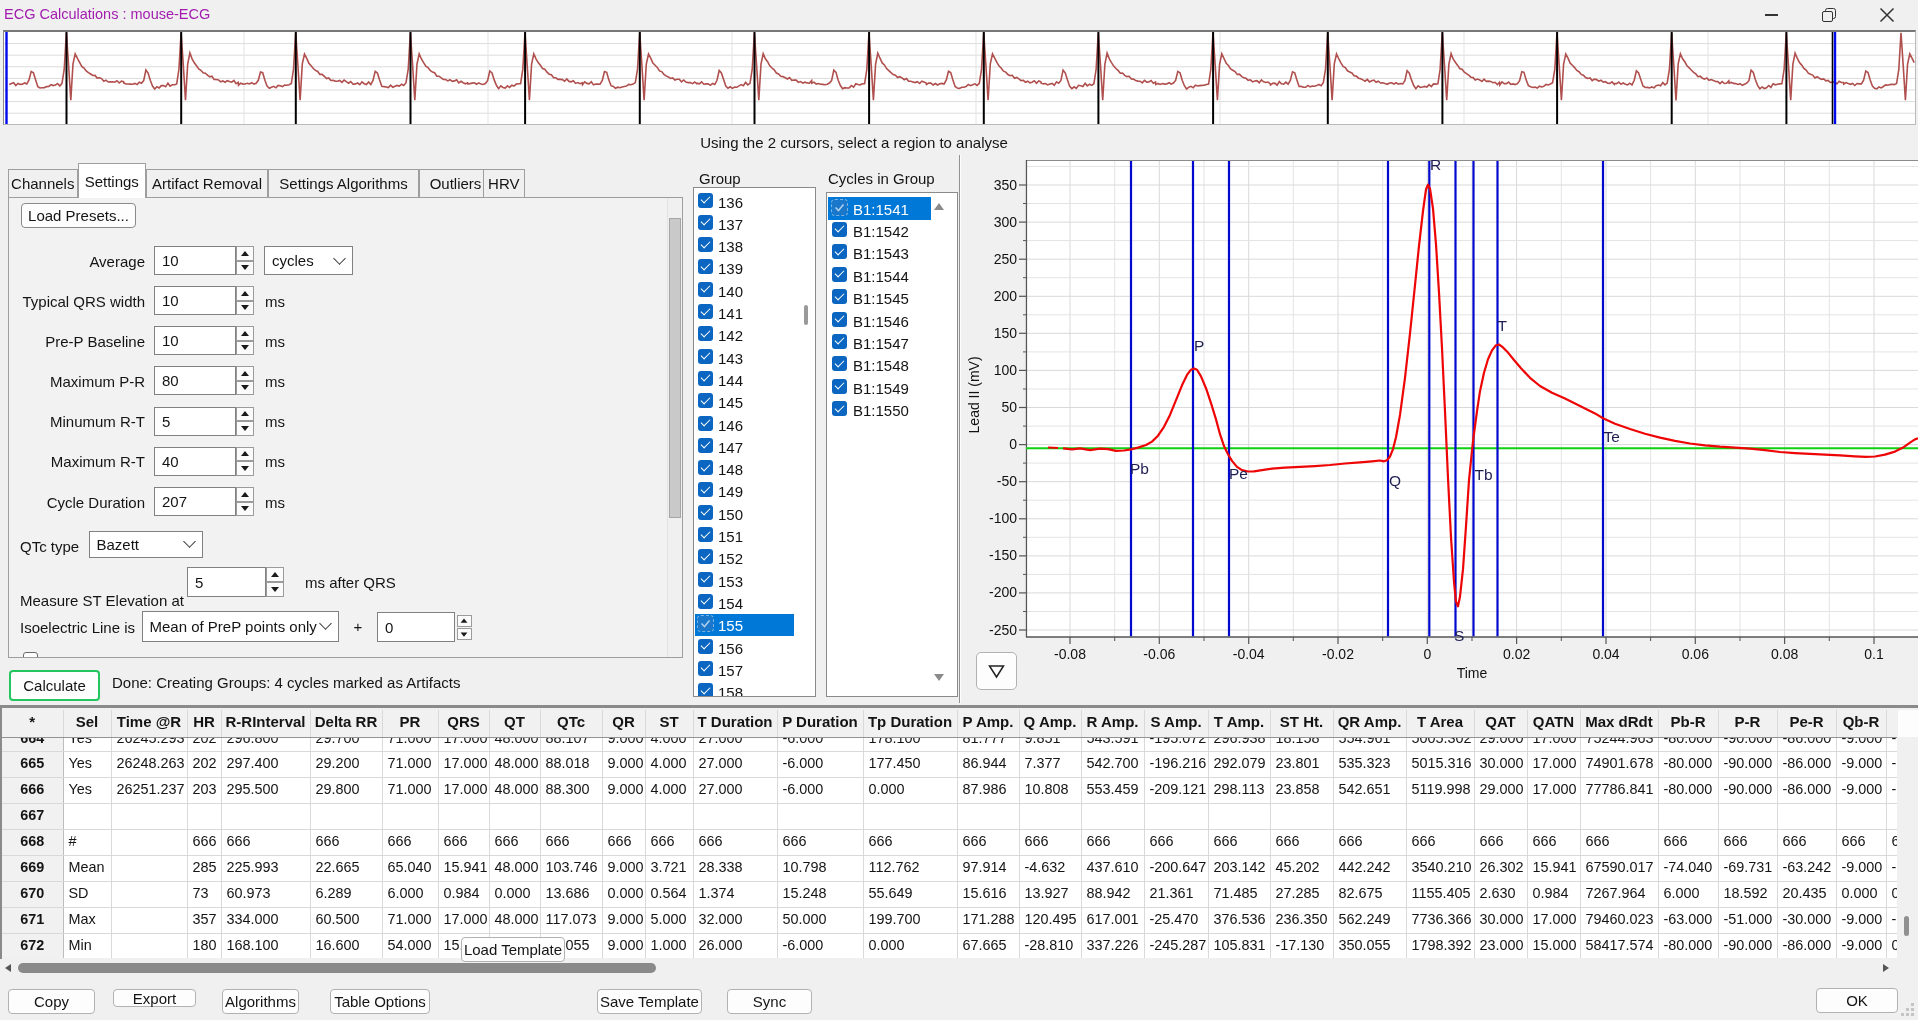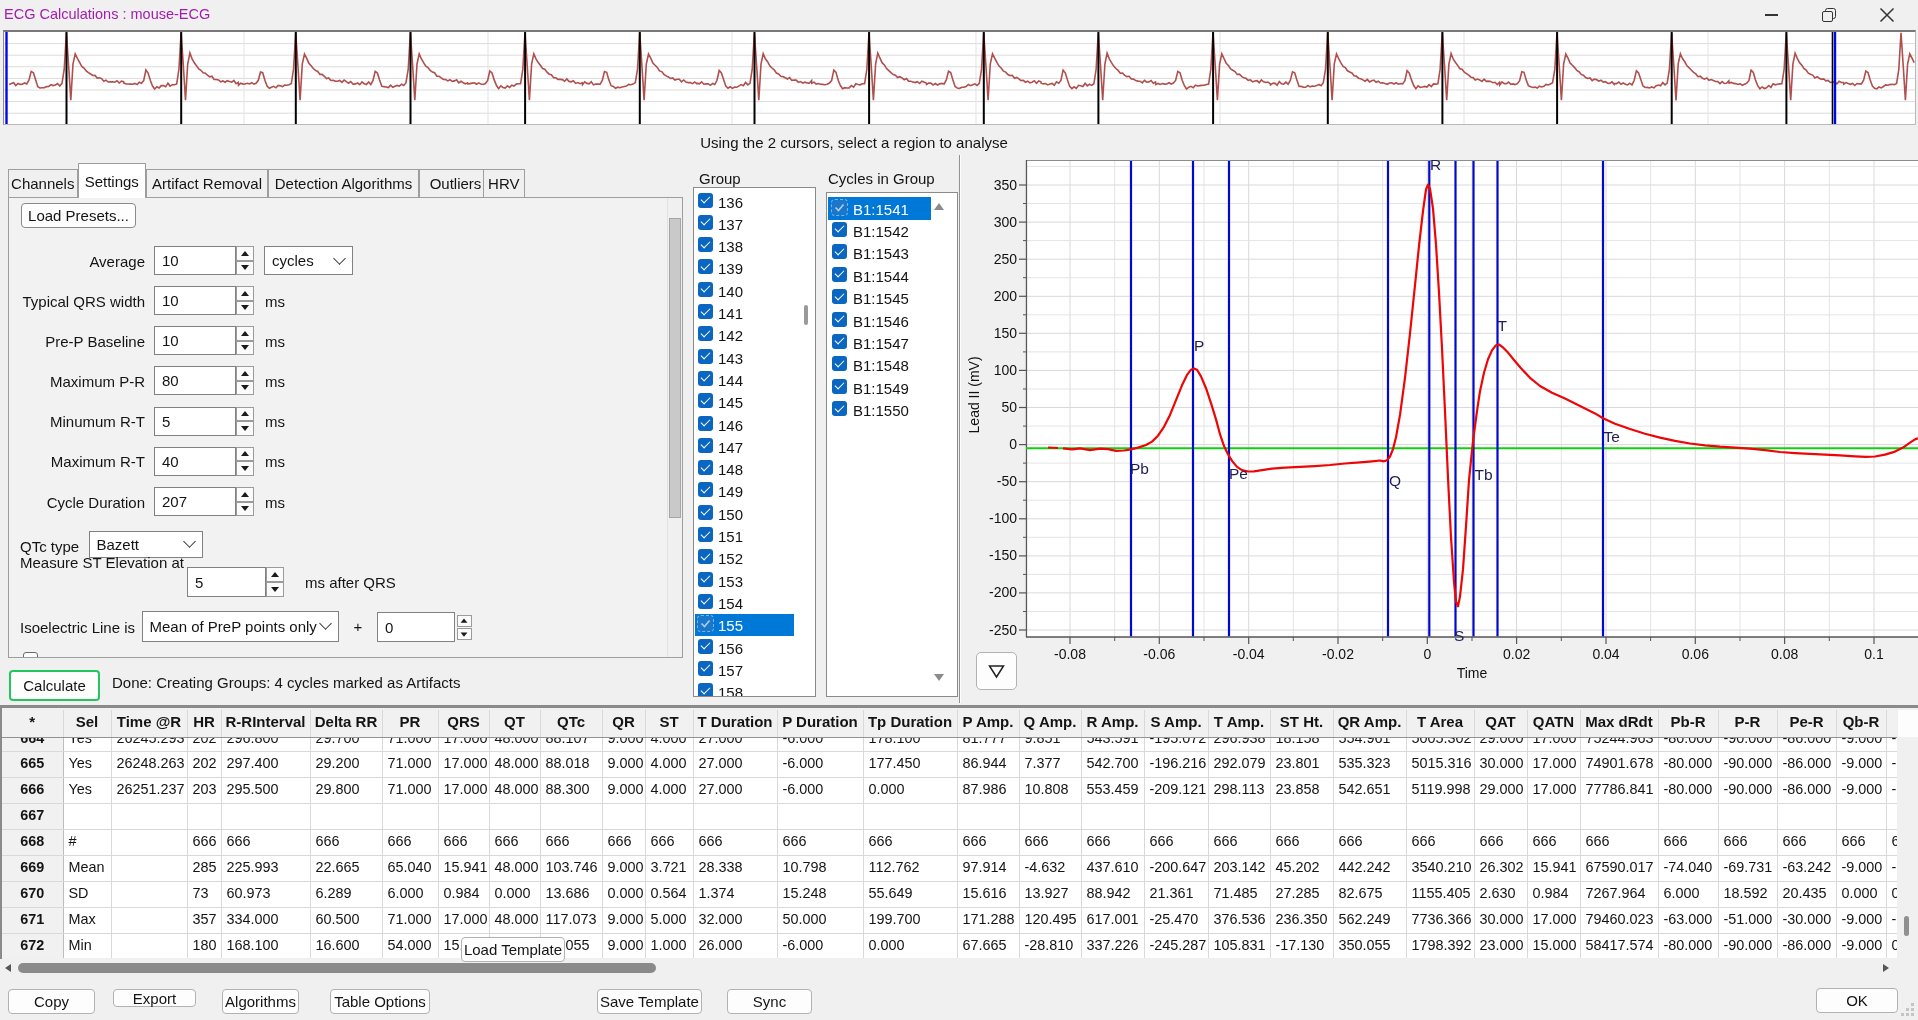--- a/index.html
+++ b/index.html
@@ -68,21 +68,21 @@
       <line x1="1667.7" y1="0" x2="1667.7" y2="92" stroke="#000" stroke-width="2"></line>
       <line x1="1782.4" y1="0" x2="1782.4" y2="92" stroke="#000" stroke-width="2"></line>
       <line x1="1828.5" y1="0" x2="1828.5" y2="92" stroke="#000" stroke-width="1.6"></line>
       <line x1="1831" y1="0" x2="1831" y2="92" stroke="#0008ee" stroke-width="2.4"></line>
       <line x1="2.5" y1="0" x2="2.5" y2="92" stroke="#0008ee" stroke-width="2.4"></line>
     </svg>
   </div>
 <div class="lbl" style="left:0;top:135px;width:1708px;text-align:center">Using the 2 cursors, select a region to analyse</div>
 <div class="tab" style="left:8.0px;width:69.5px">Channels</div>
 <div class="tab" style="left:146.0px;width:122.0px">Artifact Removal</div>
-<div class="tab" style="left:268.0px;width:151.0px">Detection Algorithms</div>
+<div class="tab" style="left:268.0px;width:151.0px">Settings Algorithms</div>
 <div class="tab" style="left:419.0px;width:73px">Outliers</div>
 <div class="tab" style="left:482.5px;width:42.5px">HRV</div>
 <div class="tab" style="left:77.5px;width:68.5px;top:163px;height:35px;background:#fff;border-bottom:none;z-index:5">Settings</div>
 <div class="abs" style="left:8px;top:197px;width:675px;height:461px;border:1px solid #9e9e9e;background:#f2f2f2;overflow:hidden">
 <div class="btn" style="left:12px;top:5px;width:115px;height:25px;border-color:#8a8a8a">Load Presets...</div>
 <div class="lbl" style="left:0;top:55.5px;width:136px;text-align:right">Average</div>
 <div class="field" style="left:145px;top:48.0px;width:82px;height:29px">10</div>
 <div class="spinbox" style="left:226.5px;top:48.0px;width:18px;height:14.5px">
       <div class="tup"></div>
     </div>
@@ -139,21 +139,21 @@
 <div class="field" style="left:145px;top:289.0px;width:82px;height:29px">207</div>
 <div class="spinbox" style="left:226.5px;top:289.0px;width:18px;height:14.5px">
       <div class="tup"></div>
     </div>
 <div class="spinbox" style="left:226.5px;top:303.5px;width:18px;height:14.5px">
       <div class="tdn"></div>
     </div>
 <div class="lbl" style="left:256px;top:296.5px">ms</div>
 <div class="lbl" style="left:11px;top:340.5px">QTc type</div>
 <div class="field" style="left:79.5px;top:332.5px;width:114px;height:27px;justify-content:space-between;padding-right:8px">Bazett<span class="chev"></span></div>
-<div class="lbl" style="left:11px;top:357px">Measure ST Elevation at</div>
+<div class="lbl" style="left:11px;top:395px">Measure ST Elevation at</div>
 <div class="field" style="left:178px;top:369px;width:79px;height:30px">5</div>
 <div class="spinbox" style="left:256.5px;top:369px;width:18px;height:15px">
       <div class="tup"></div>
     </div>
 <div class="spinbox" style="left:256.5px;top:384px;width:18px;height:15px">
       <div class="tdn"></div>
     </div>
 <div class="lbl" style="left:296px;top:377px">ms after QRS</div>
 <div class="lbl" style="left:11px;top:421.5px">Isoelectric Line is</div>
 <div class="field" style="left:132.5px;top:412.5px;width:197px;height:31px;justify-content:space-between;padding-right:8px">Mean of PreP points only<span class="chev"></span></div>

